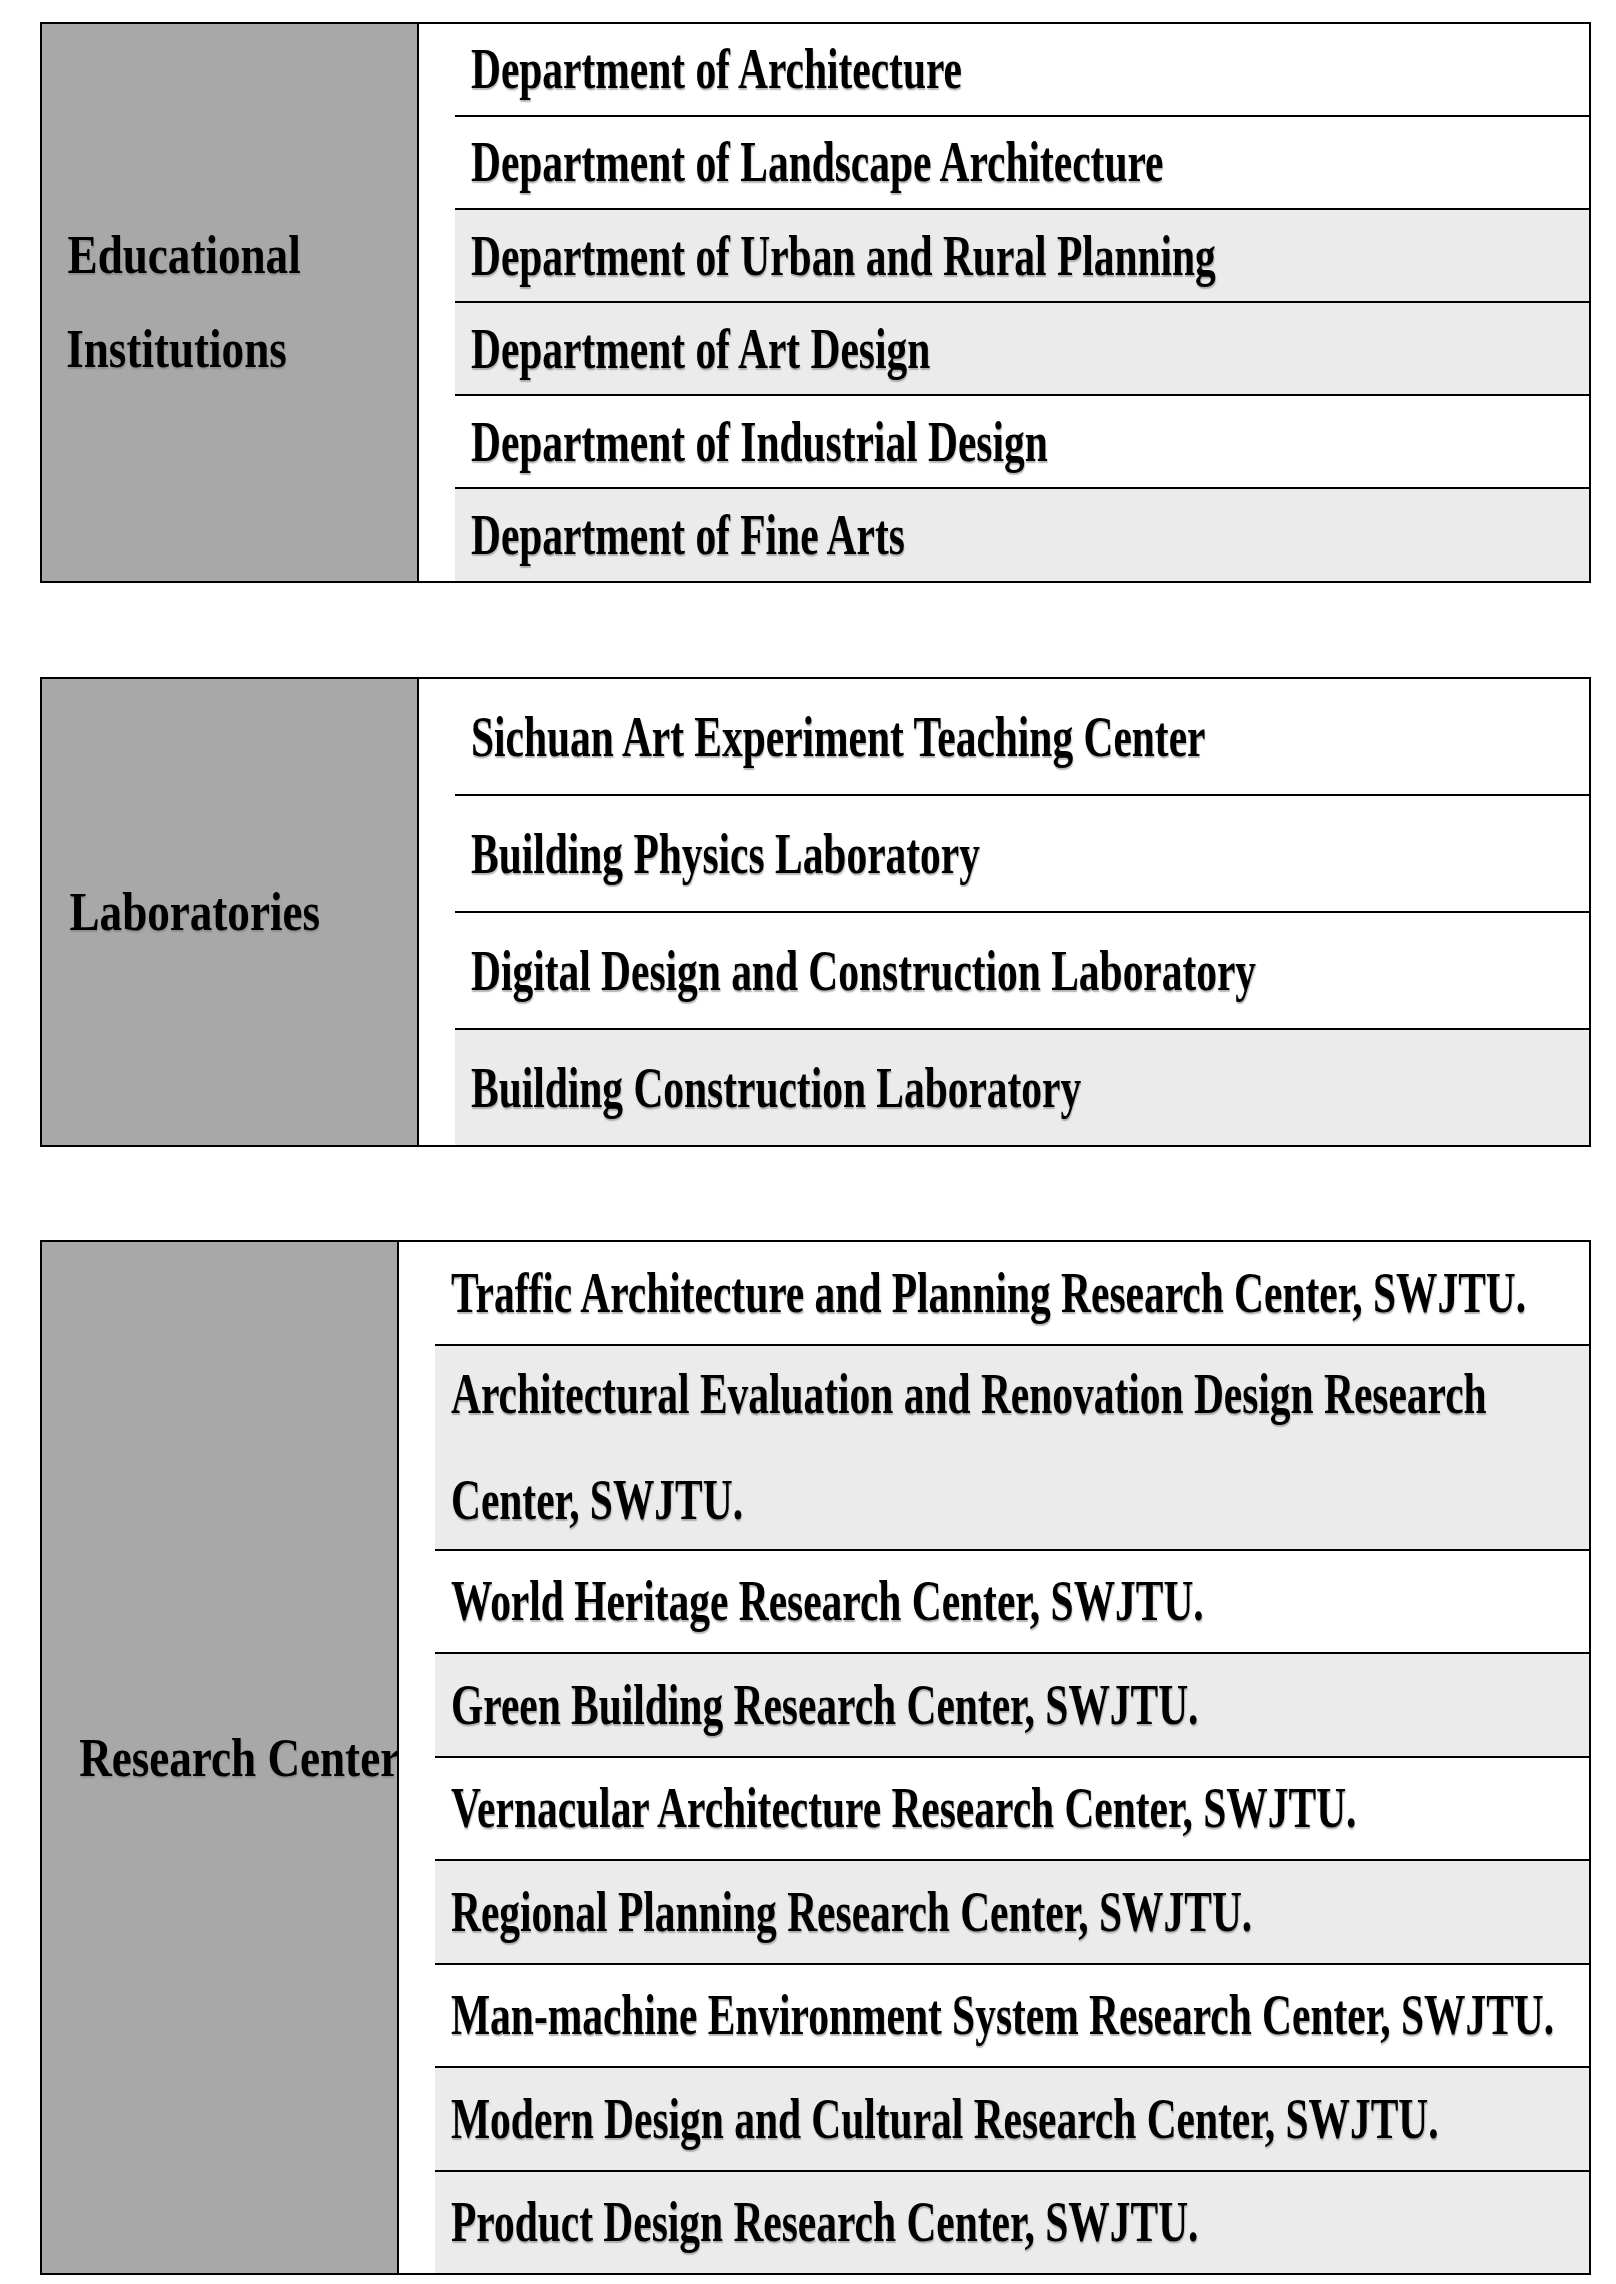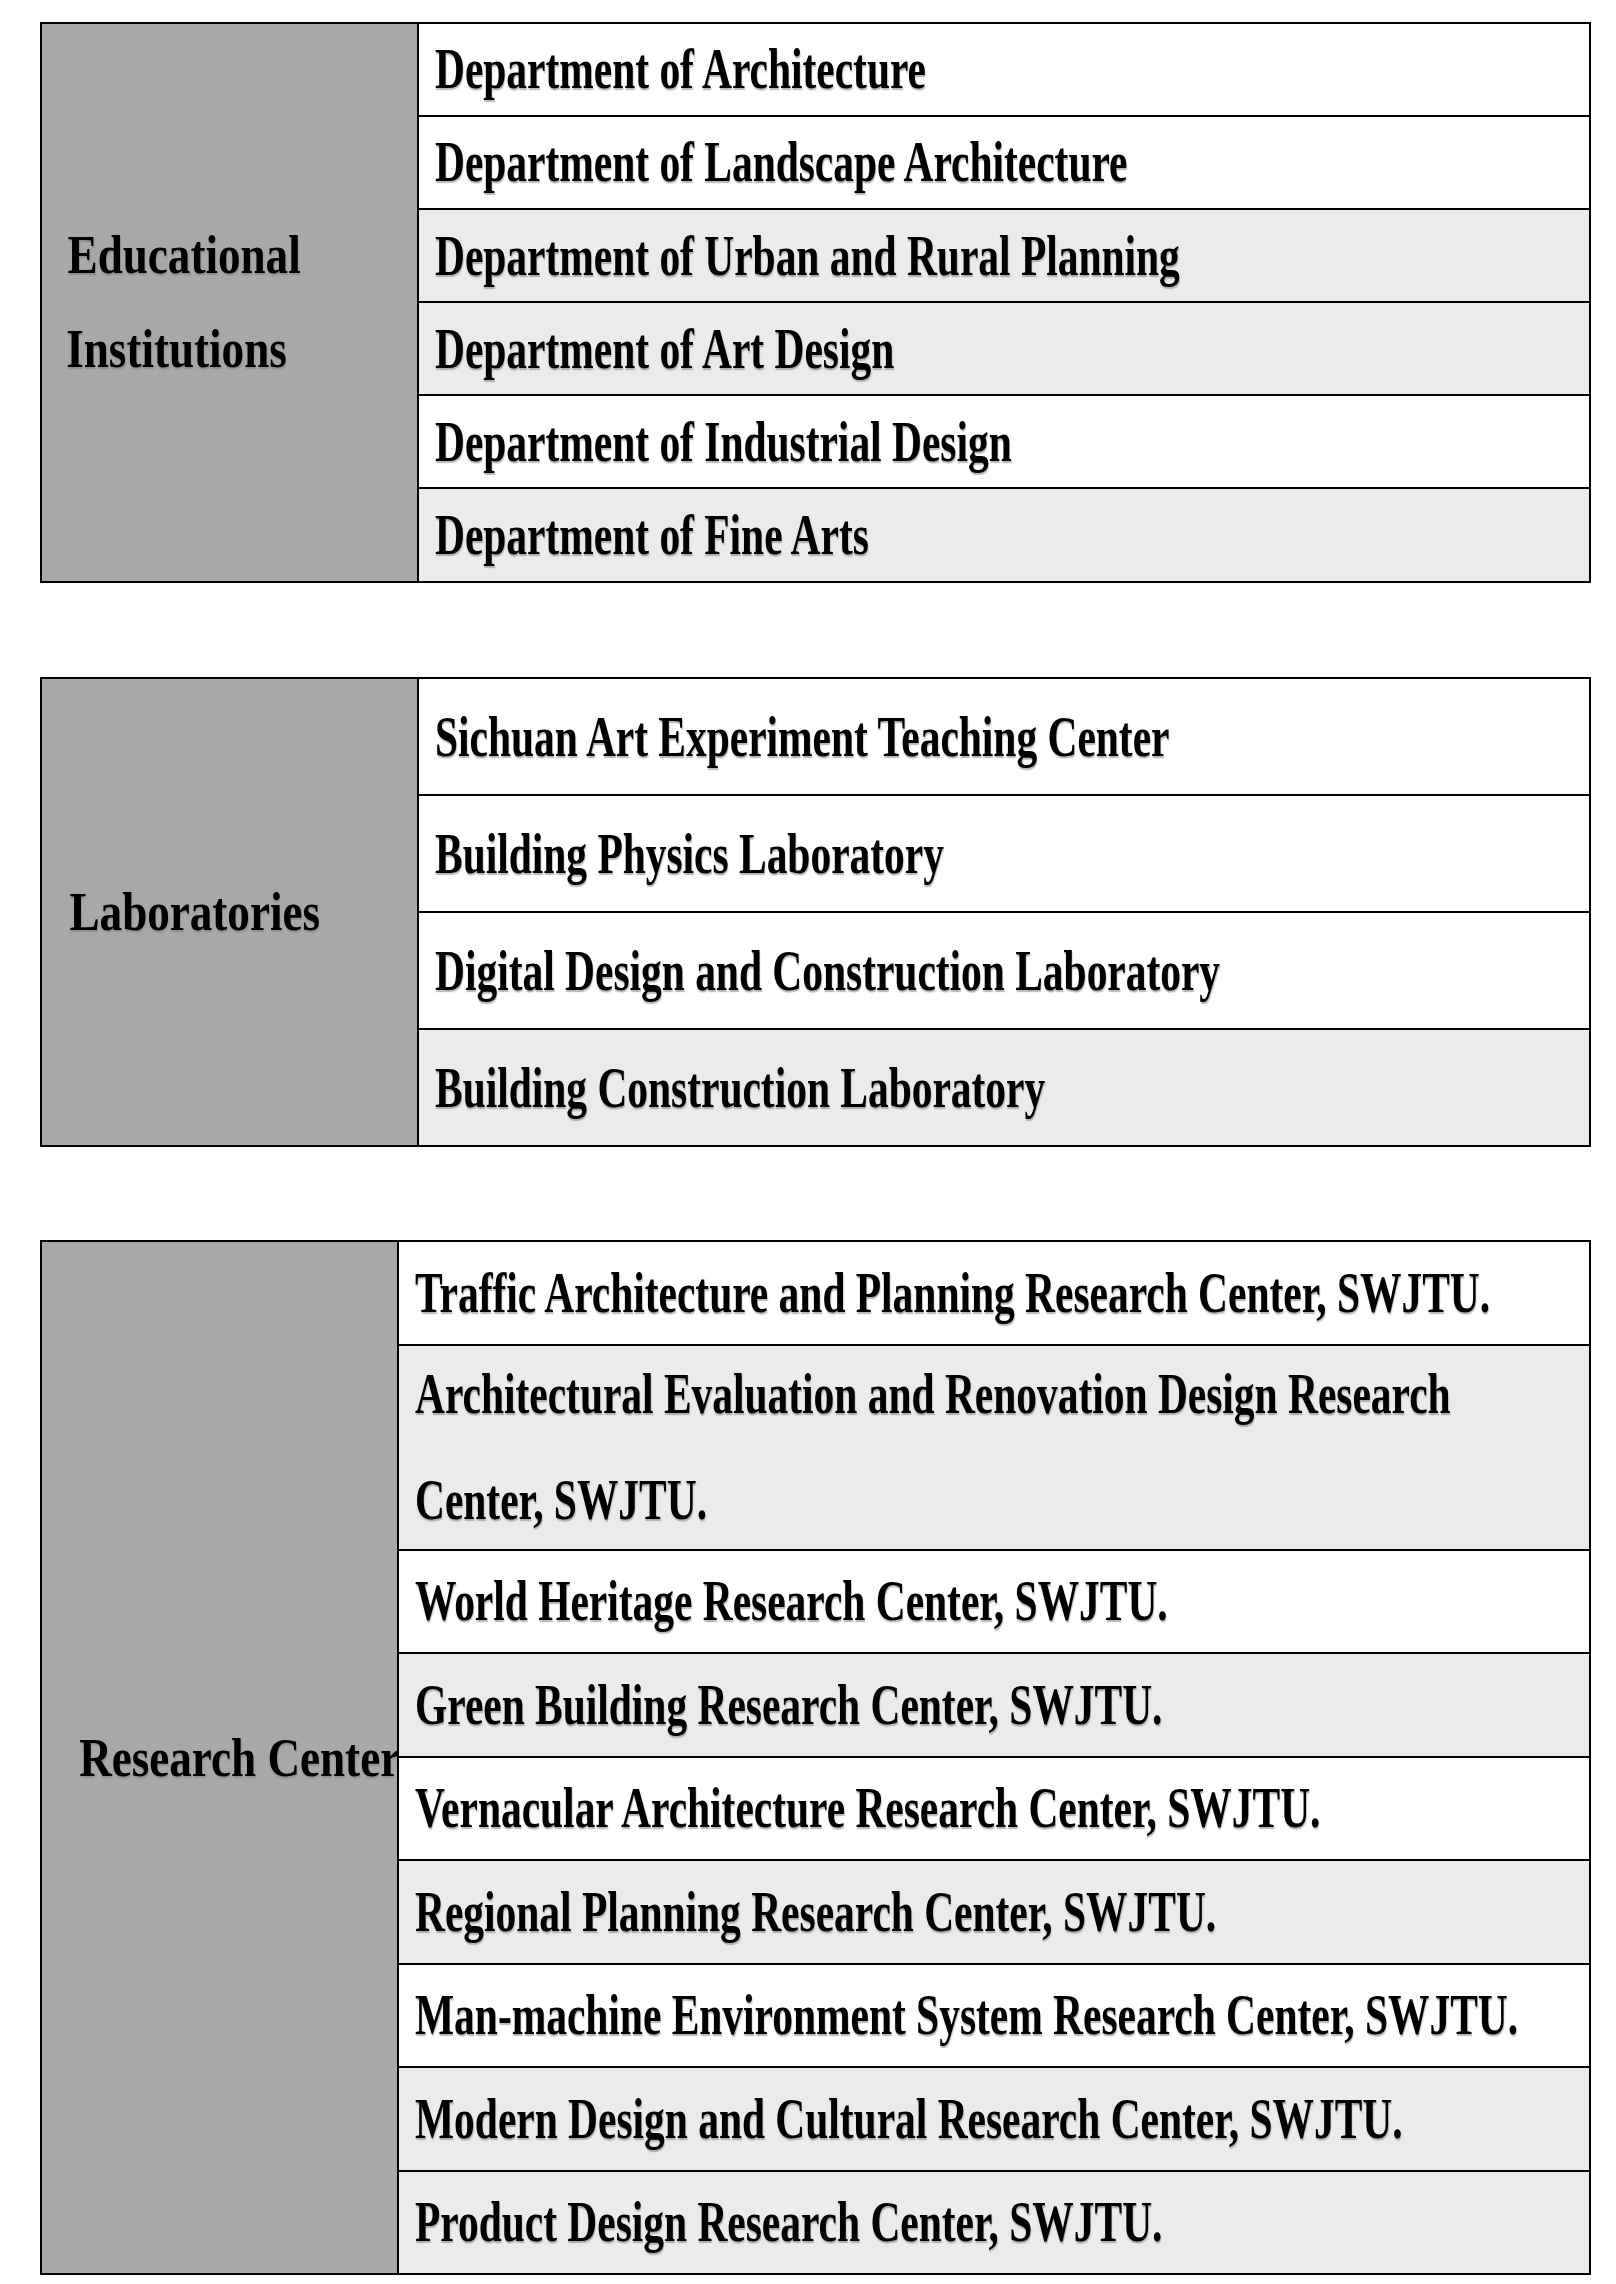--- a/index.html
+++ b/index.html
@@ -50,20 +50,21 @@
     transform: scaleX(0.82);
     transform-origin: center center;
     text-shadow: 0.7px 2.2px 1.4px rgba(120,120,120,0.55);
   }
 
   .rows {
     flex: 1 1 auto;
     display: flex;
     flex-direction: column;
     min-width: 0;
+    margin-left: 36px;
   }
   .row {
     flex: 1 1 0;
     box-sizing: border-box;
     border-top: 2.9px solid #000000;
     display: flex;
     flex-direction: column;
     justify-content: center;
     padding-left: 16px;
     overflow: hidden;

